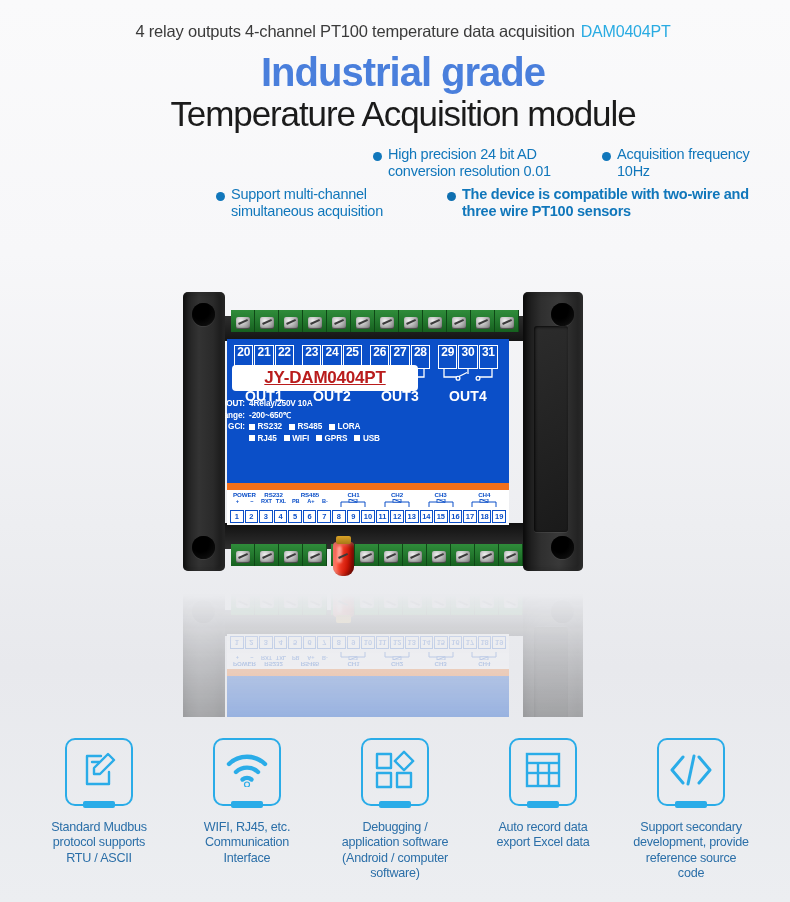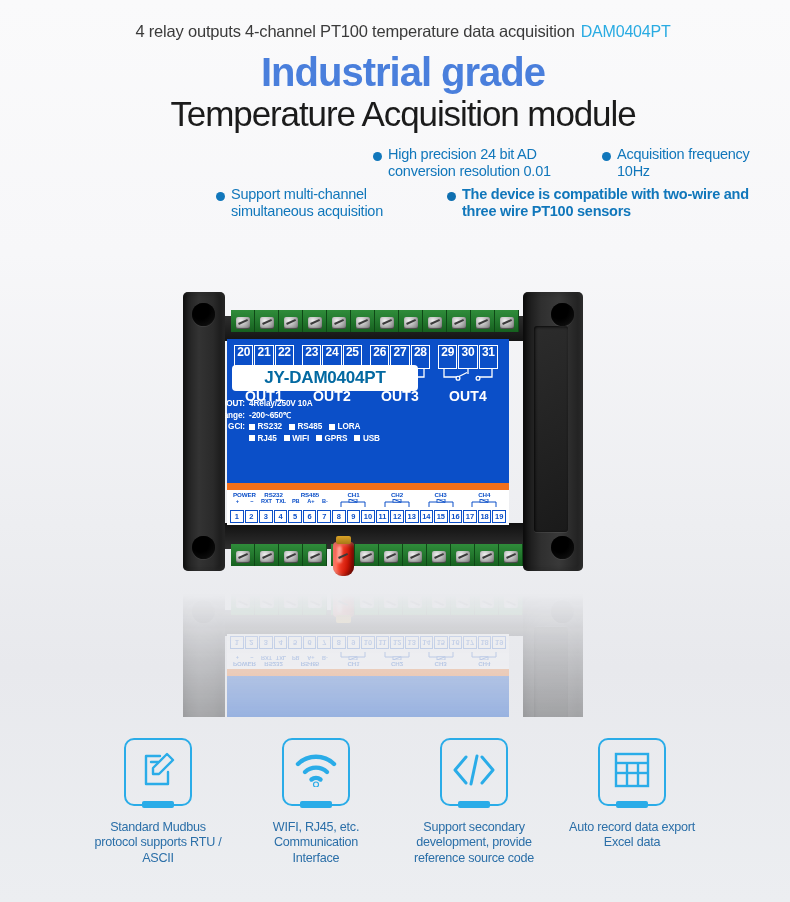--- a/index.html
+++ b/index.html
@@ -149,21 +149,21 @@
     letter-spacing: 0.2px; margin-top: -1px;
   }
 
   
   .badge {
     position: absolute; left: 49px; top: 73px; width: 186px; height: 26px;
     background: #ffffff; border-radius: 4px;
     display: flex; align-items: center; justify-content: center;
   }
   .badge span {
-    color: #0369a1; font-size: 17px; font-weight: bold; letter-spacing: -0.2px;
+    color: #b91c1c; font-size: 17px; font-weight: bold; letter-spacing: -0.2px; text-decoration: underline;
   }
 
   
   .specs { position: absolute; left: 14px; top: 106px; width: 258px; color: #fff; }
   .specrow { display: flex; font-size: 8.2px; font-weight: bold; line-height: 11.5px; letter-spacing: -0.1px; }
   .speckey { width: 52px; text-align: right; padding-right: 4px; flex: 0 0 52px; }
   .specval { flex: 1; }
   .gci-opts { display: flex; gap: 7px; }
   .gci-opt { display: flex; align-items: center; gap: 2.5px; }
   .chk {
@@ -795,33 +795,44 @@
      <path d="M4 11 a26 26 0 0 1 36 0"></path>
             <path d="M11 19 a16 16 0 0 1 22 0"></path>
      <path d="M17.5 26.5 a7 7 0 0 1 9 0"></path>
             <circle cx="22" cy="31.5" r="0.6" stroke-width="5"></circle>
           </svg></span>
     </div>
     <div class="ilabel">WIFI, RJ45, etc. Communication Interface</div>
   </div>
   <div class="icard">
     <div class="ibox">
-      <span><svg width="44" height="32" viewBox="0 0 44 32" fill="none" stroke="#2aace8" stroke-width="3" stroke-linecap="round" stroke-linejoin="round">
-     <path d="M14 3 L3 16 L14 29"></path>
-            <path d="M30 3 L41 16 L30 29"></path>
-            <path d="M25 2 L19 30"></path>
+      <span><svg width="42" height="40" viewBox="0 0 42 40" fill="none" stroke="#2aace8" stroke-width="2.4" stroke-linejoin="round">
+     <rect x="3" y="4" width="14" height="14"></rect>
+            <rect x="3" y="23" width="14" height="14"></rect>
+     <rect x="23" y="23" width="14" height="14"></rect>
+     <rect x="23.5" y="4.5" width="13" height="13" transform="rotate(45 30 11)"></rect>
           </svg></span>
     </div>
-    <div class="ilabel">Support secondary development, provide reference source code</div>
+    <div class="ilabel">Debugging / application software (Android / computer software)</div>
   </div>
   <div class="icard">
     <div class="ibox">
       <span><svg width="40" height="38" viewBox="0 0 40 38" fill="none" stroke="#2aace8" stroke-width="2.4">
      <rect x="4" y="3" width="32" height="32"></rect>
             <path d="M4 12 h32"></path>
             <path d="M4 22 h32"></path>
      <path d="M15 12 v23"></path>
             <path d="M26 12 v23"></path>
           </svg></span>
     </div>
     <div class="ilabel">Auto record data export Excel data</div>
   </div>
+  <div class="icard">
+    <div class="ibox">
+      <span><svg width="44" height="32" viewBox="0 0 44 32" fill="none" stroke="#2aace8" stroke-width="3" stroke-linecap="round" stroke-linejoin="round">
+     <path d="M14 3 L3 16 L14 29"></path>
+            <path d="M30 3 L41 16 L30 29"></path>
+            <path d="M25 2 L19 30"></path>
+          </svg></span>
+    </div>
+    <div class="ilabel">Support secondary development, provide reference source code</div>
+  </div>
   </div>
 
 </body></html>

